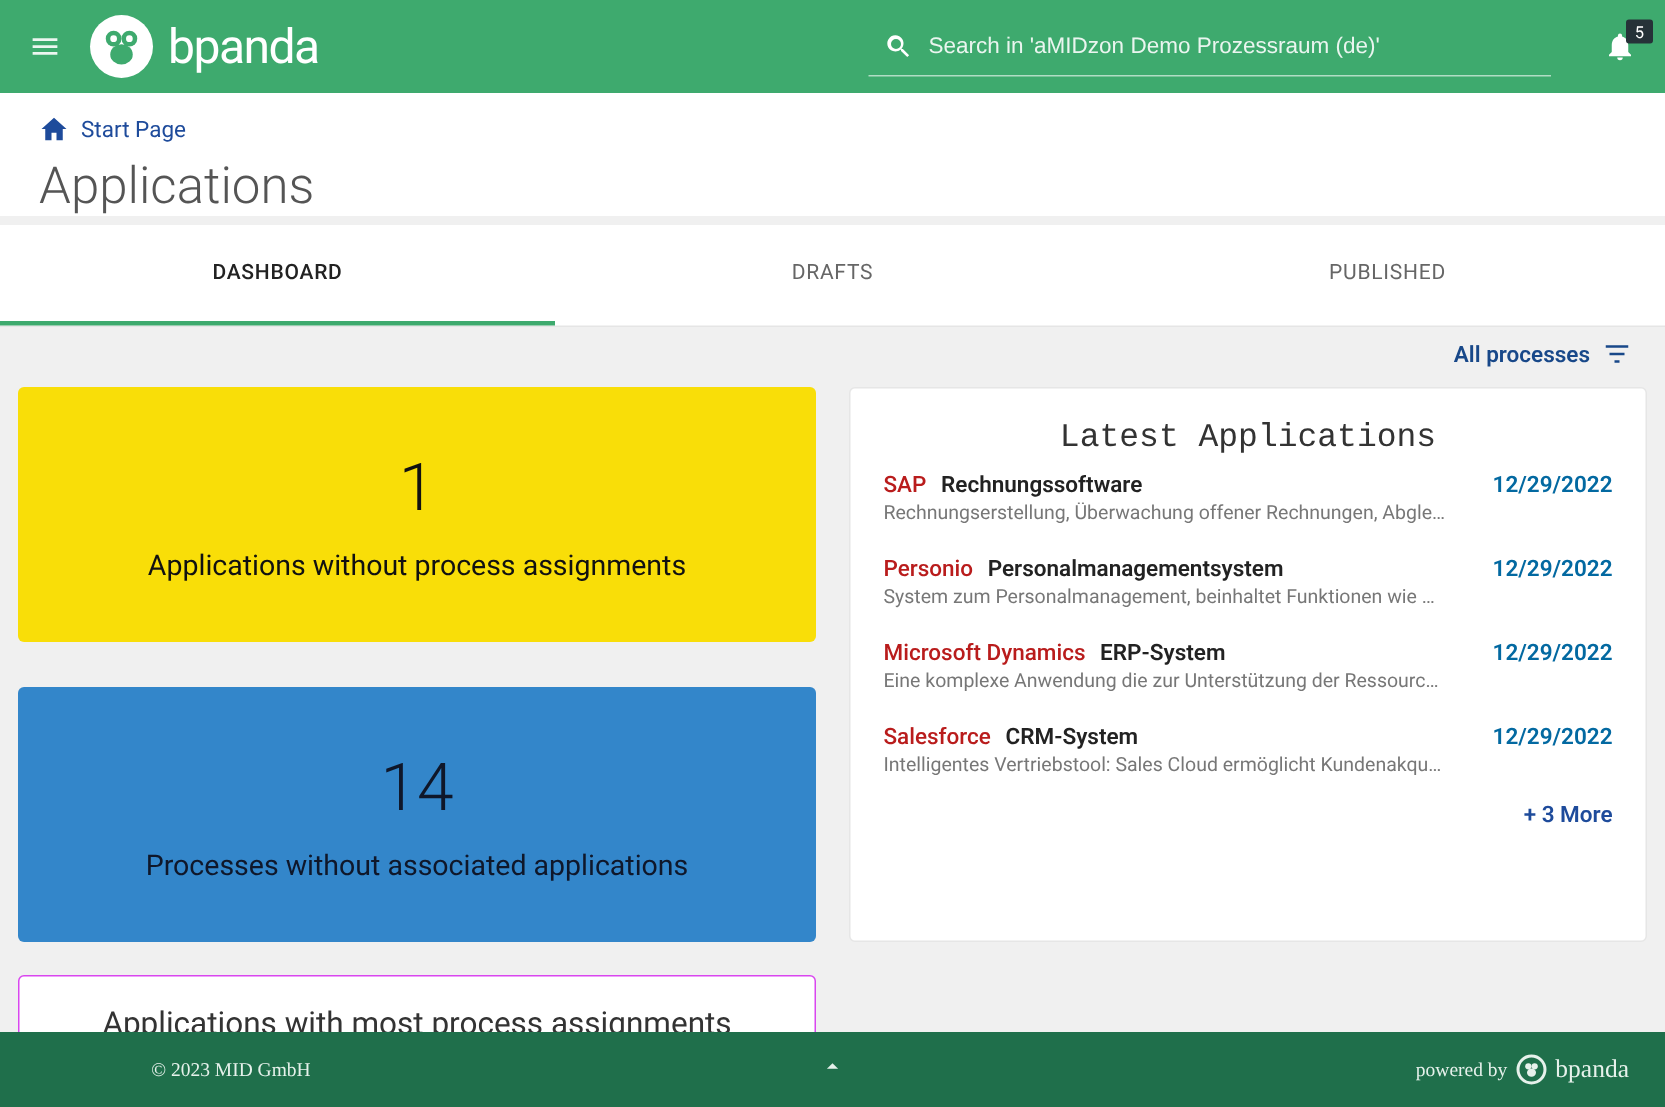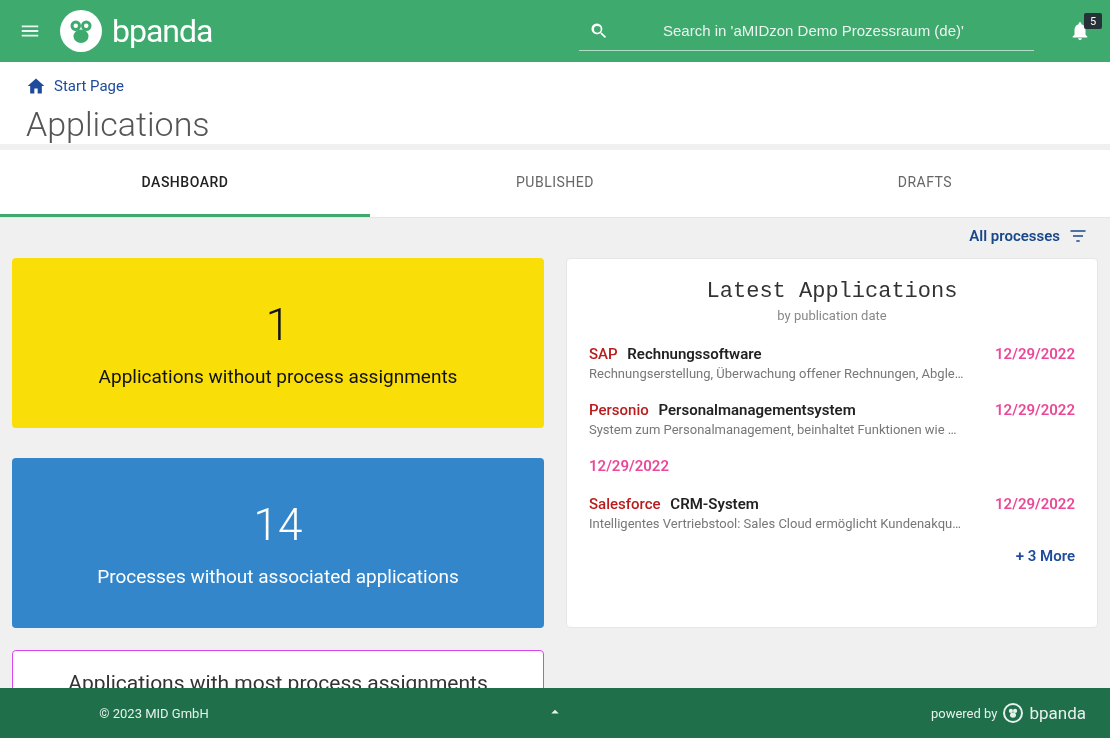--- a/index.html
+++ b/index.html
@@ -46,21 +46,20 @@
     font-size: 32px;
     font-weight: 400;
     letter-spacing: -1px;
   }
   .spacer { flex: 1; }
   .search-wrap {
     display: flex; align-items: center;
     border-bottom: 1px solid rgba(255,255,255,0.6);
     width: 455px;
     margin-right: 10px;
-    gap: 44px;
   }
   .search-icon-box {
     width: 40px; height: 38px;
     display:flex; align-items:center; justify-content:center;
   }
   .search-input {
     flex: 1;
     background: transparent;
     border: none;
     outline: none;
@@ -154,21 +153,21 @@
     padding: 4px 12px 12px 12px;
   }
   .left-col { display: flex; flex-direction: column; gap: 30px; }
   .tile {
     border-radius: 4px;
     display: flex; flex-direction: column;
     align-items: center; justify-content: center;
     height: 170px;
   }
   .tile-yellow { background: #f9de08; color: #111; }
-  .tile-blue   { background: #3386ca; color: #ffffff; }
+  .tile-blue   { background: #3386ca; color: #0f172a; }
   .tile .big { font-size: 44px; font-weight: 300; }
   .tile .caption { font-size: 19px; margin-top: 14px; }
 
   .card {
     background: #fff;
     border-radius: 4px;
     border: 1px solid #e6e6e6;
     padding: 20px 22px;
   }
   .card-title {
@@ -192,21 +191,21 @@
     padding: 10px 0;
   }
   .app-info { flex: 1; padding-right: 14px; overflow:hidden; }
   .app-name-line { font-size: 15px; }
   .app-name-line .vendor { color: #b91c1c; font-weight: 500; margin-right: 6px; }
   .app-name-line .product { color: #222; font-weight: 600; }
   .app-desc {
     color: #777; font-size: 13px; margin-top: 3px;
     white-space: nowrap; overflow: hidden; text-overflow: ellipsis;
   }
-  .app-date { color: #ec4899; font-weight: 600; font-size: 15px; white-space: nowrap; }
+  .app-date { color: #0369a1; font-weight: 600; font-size: 15px; white-space: nowrap; }
   .more-link {
     text-align: right;
     color: #1e4b9b;
     font-weight: 600;
     font-size: 15px;
     padding-top: 6px;
     cursor: pointer;
   }
 
   .bottom-row {
@@ -230,20 +229,21 @@
     position: fixed;
     bottom: 0; left: 0; right: 0;
     width: 1110px;
     height: 50px;
     background: #1f6f4b;
     color: #e6f1eb;
     display: flex;
     align-items: center;
     padding: 0 24px;
     font-size: 13px;
+    font-family: Liberation Serif, serif;
   }
   .footer .left  { width: 260px; text-align: center; }
   .footer .mid   { flex: 1; text-align: center; cursor: pointer; }
   .footer .right { display: flex; align-items: center; justify-content: flex-end; width: 260px; }
   .footer .right .plogo {
     width: 20px; height: 20px; border-radius: 50%;
     border: 2px solid #e6f1eb;
     margin: 0 6px;
     display:flex; align-items:center; justify-content:center;
     font-size:10px;
@@ -293,22 +293,22 @@
     <svg width="20" height="20" viewBox="0 0 24 24" fill="#1e4b9b">
         <path d="M12 3l10 9h-3v9h-5v-6H10v6H5v-9H2l10-9z"></path>
       </svg>
     <span>Start Page</span>
   </div>
   <div class="page-title">Applications</div>
 </div>
 
 <div class="tabs">
   <div class="tab active">DASHBOARD</div>
+  <div class="tab">DRAFTS</div>
   <div class="tab">PUBLISHED</div>
-  <div class="tab">DRAFTS</div>
 </div>
 
 <div class="filter-row">
   <div class="filter-btn">
     <span>All processes</span>
     <svg width="20" height="20" viewBox="0 0 24 24" fill="#184889">
         <path d="M3 5h18v2H3V5zm3 6h12v2H6v-2zm4 6h4v2h-4v-2z"></path>
       </svg>
   </div>
 </div>
@@ -320,21 +320,20 @@
       <div class="caption">Applications without process assignments</div>
     </div>
     <div class="tile tile-blue">
       <div class="big">14</div>
       <div class="caption">Processes without associated applications</div>
     </div>
   </div>
 
   <div class="card">
     <div class="card-title">Latest Applications</div>
-    <div class="card-sub">by publication date</div>
 
     <div class="app-row">
       <div class="app-info">
         <div class="app-name-line">
           <span class="vendor">SAP</span>
           <span class="product">Rechnungssoftware</span>
         </div>
         <div class="app-desc">Rechnungserstellung, Überwachung offener Rechnungen, Abgle…</div>
       </div>
       <div class="app-date">12/29/2022</div>
@@ -345,20 +344,27 @@
         <div class="app-name-line">
           <span class="vendor">Personio</span>
           <span class="product">Personalmanagementsystem</span>
         </div>
         <div class="app-desc">System zum Personalmanagement, beinhaltet Funktionen wie …</div>
       </div>
       <div class="app-date">12/29/2022</div>
     </div>
 
     <div class="app-row">
+      <div class="app-info">
+        <div class="app-name-line">
+          <span class="vendor">Microsoft Dynamics</span>
+          <span class="product">ERP-System</span>
+        </div>
+        <div class="app-desc">Eine komplexe Anwendung die zur Unterstützung der Ressourc…</div>
+      </div>
       <div class="app-date">12/29/2022</div>
     </div>
 
     <div class="app-row">
       <div class="app-info">
         <div class="app-name-line">
           <span class="vendor">Salesforce</span>
           <span class="product">CRM-System</span>
         </div>
         <div class="app-desc">Intelligentes Vertriebstool: Sales Cloud ermöglicht Kundenakqu…</div>

